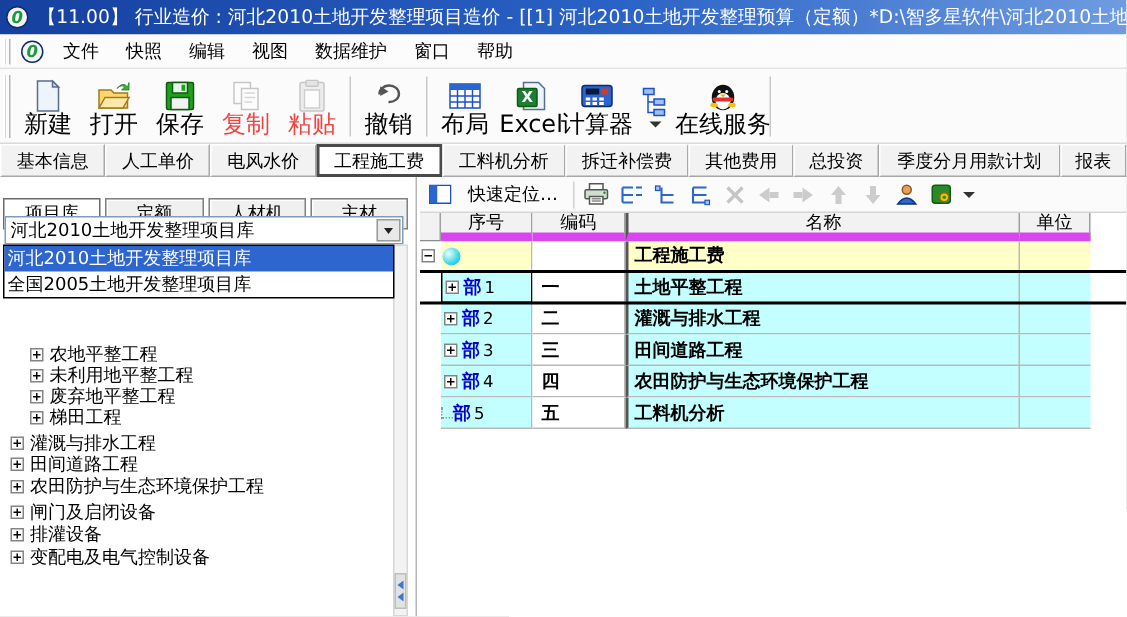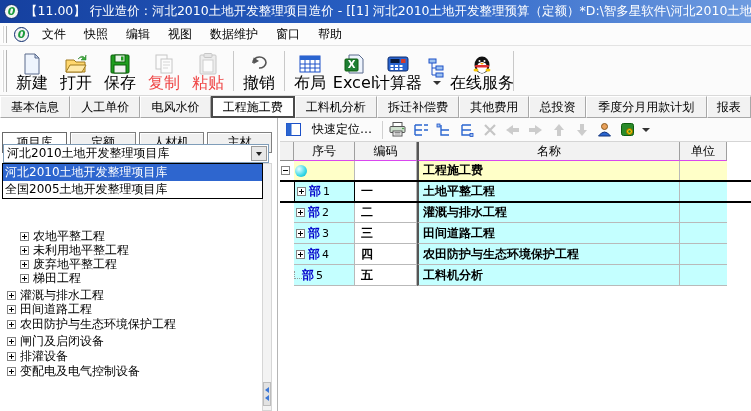--- a/index.html
+++ b/index.html
@@ -121,21 +121,21 @@
   .grid { position:absolute; left:0; top:24px; width:471px; }
   .grow { position:absolute; left:0; width:471px; display:flex; }
   .gcell { border-right:1px solid #b9b9b9; border-bottom:1px solid #b9b9b9; overflow:hidden;
     display:flex; align-items:center; white-space:nowrap; }
   .c-gut { width:14px; flex:0 0 auto; background:#fff; border-right:none; border-bottom:none; position:relative;}
   .c-seq { width:61px; flex:0 0 auto; }
   .c-code { width:62px; flex:0 0 auto; background:#fff; padding-left:6px; font-weight:bold; }
   .c-name { width:263px; flex:0 0 auto; border-left:2px solid #555; padding-left:4px; font-weight:bold; }
   .c-unit { width:47px; flex:0 0 auto; border-right:none; }
   .ghead { top:0; height:19px; }
-  .ghead .gcell { background:#f2f2f2; border-right:1px solid #9f9f9f; border-bottom:1px solid #d946ef;
+  .ghead .gcell { background:#f2f2f2; border-right:1px solid #9f9f9f; border-bottom:6px solid #d946ef;
     justify-content:center; font-weight:normal; padding-left:0; }
   .ghead .c-gut { background:#f2f2f2; border-bottom:1px solid #8a8a8a; }
   .ghead .c-name { border-left:2px solid #555; }
   .yellow { background:#ffffc8; }
   .cyan { background:#c4ffff; }
   .grow.r0 { top:19px; height:20px; }
   .grow.r1 { top:39px; height:21px; }
   .grow.r2 { top:60px; height:21px; }
   .grow.r3 { top:81px; height:21px; }
   .grow.r4 { top:102px; height:21px; }

